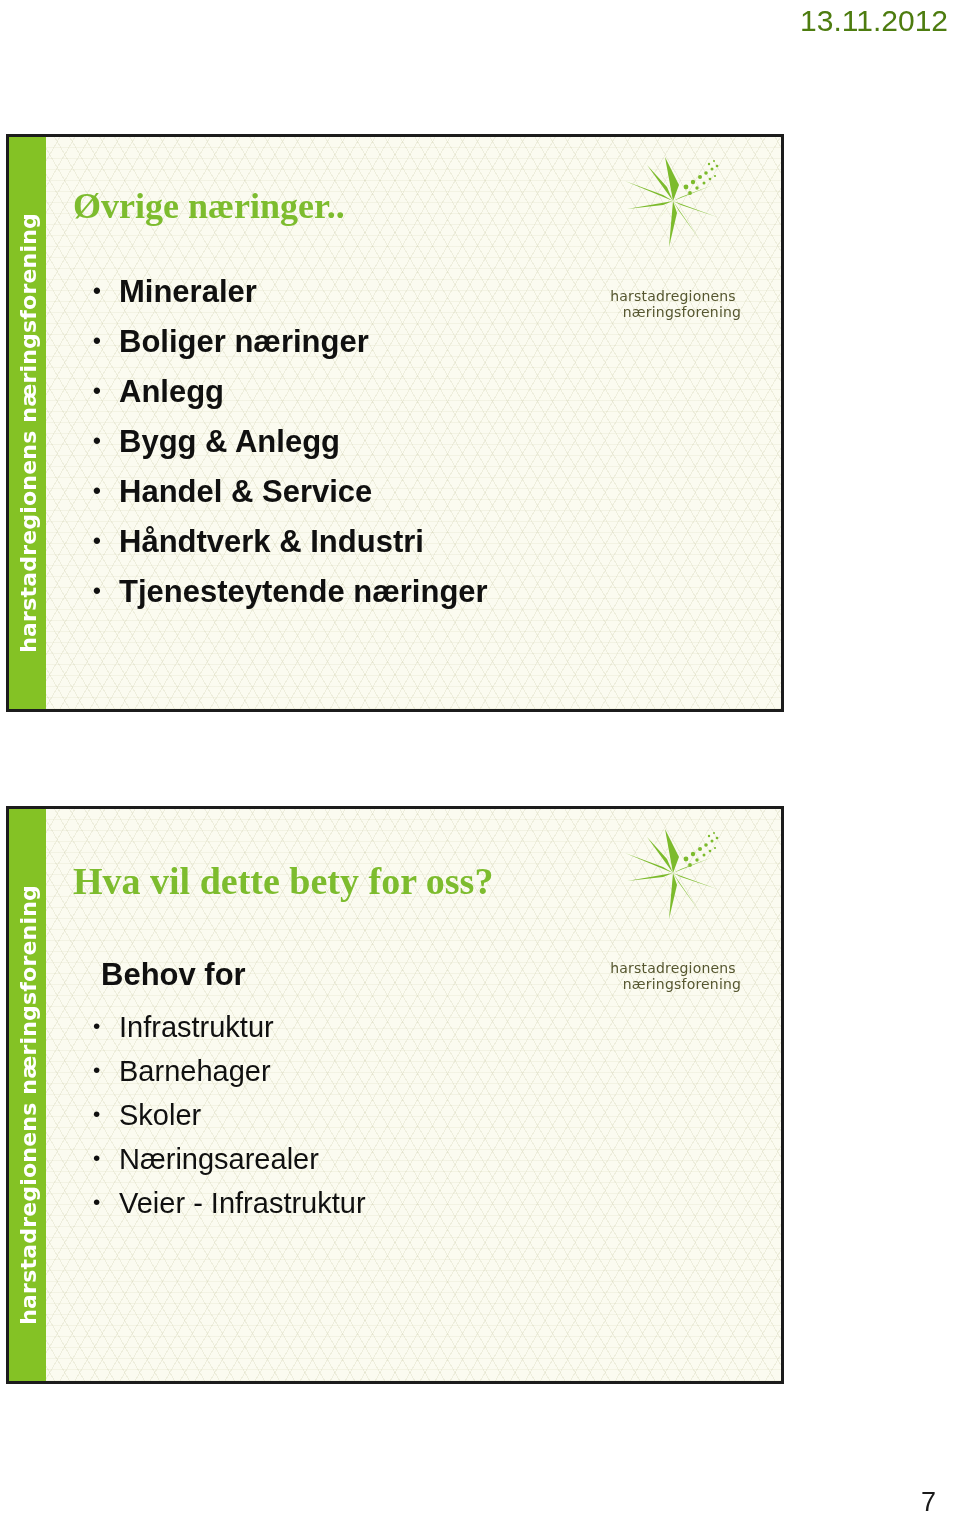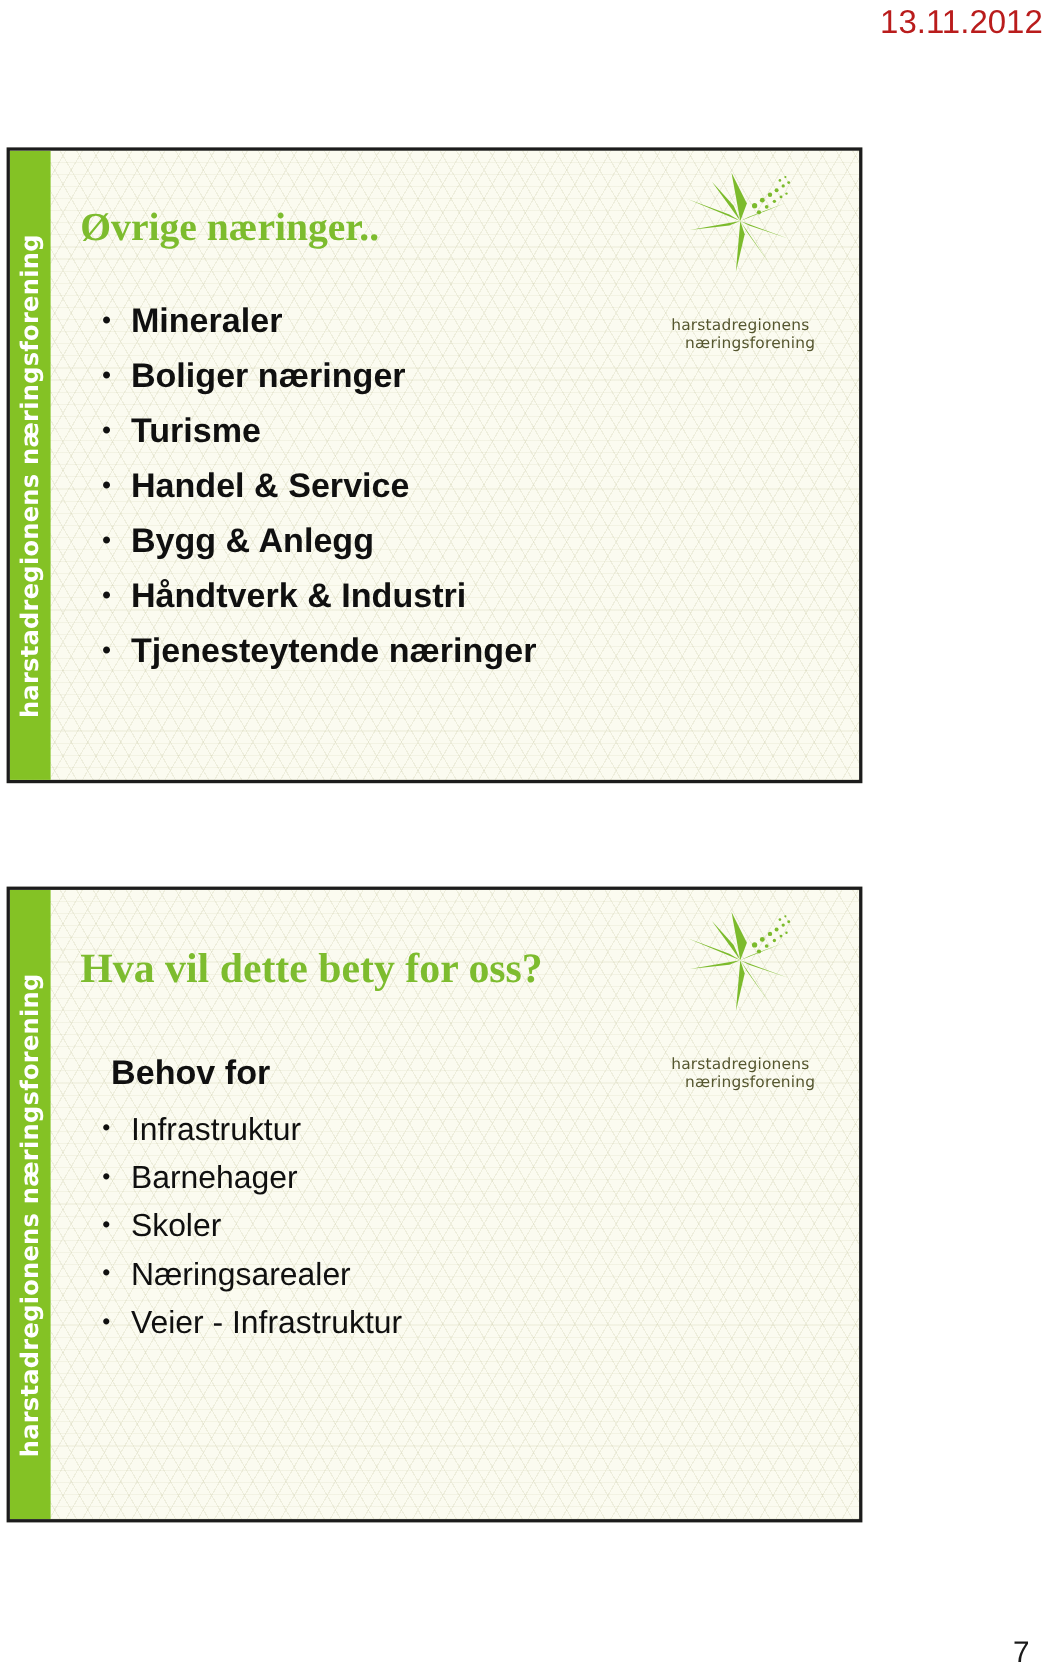--- a/index.html
+++ b/index.html
@@ -19,21 +19,21 @@
     overflow: hidden;
   }
 
   
   .header-date {
     position: absolute;
     top: 4px;
     right: 12px;
     font-size: 30px;
     font-weight: 400;
-    color: #b91c1c;
+    color: #4d7c0f;
     letter-spacing: 0px;
     font-family: "Liberation Sans", sans-serif;
   }
 
   
   .page-number {
     position: absolute;
     right: 24px;
     bottom: 8px;
     font-size: 27px;
@@ -194,23 +194,23 @@
       <div class="sidebar-label">harstadregionens næringsforening</div>
     </div>
 
     <div class="slide-body">
 
       <div class="slide-title">Øvrige næringer..</div>
 
       <ul class="bullets">
         <li>Mineraler</li>
         <li>Boliger næringer</li>
-        <li>Turisme</li>
+        <li>Anlegg</li>
+        <li>Bygg &amp; Anlegg</li>
         <li>Handel &amp; Service</li>
-        <li>Bygg &amp; Anlegg</li>
         <li>Håndtverk &amp; Industri</li>
         <li>Tjenesteytende næringer</li>
       </ul>
 
       <div class="logo">
         <svg class="logo-mark" viewBox="0 0 120 98">
           <g fill="#7cbb2c">
             <polygon points="60,50 52,6 66,34"></polygon>
             <polygon points="60,50 34,14 54,36"></polygon>
             <polygon points="60,50 12,30 50,44"></polygon>

